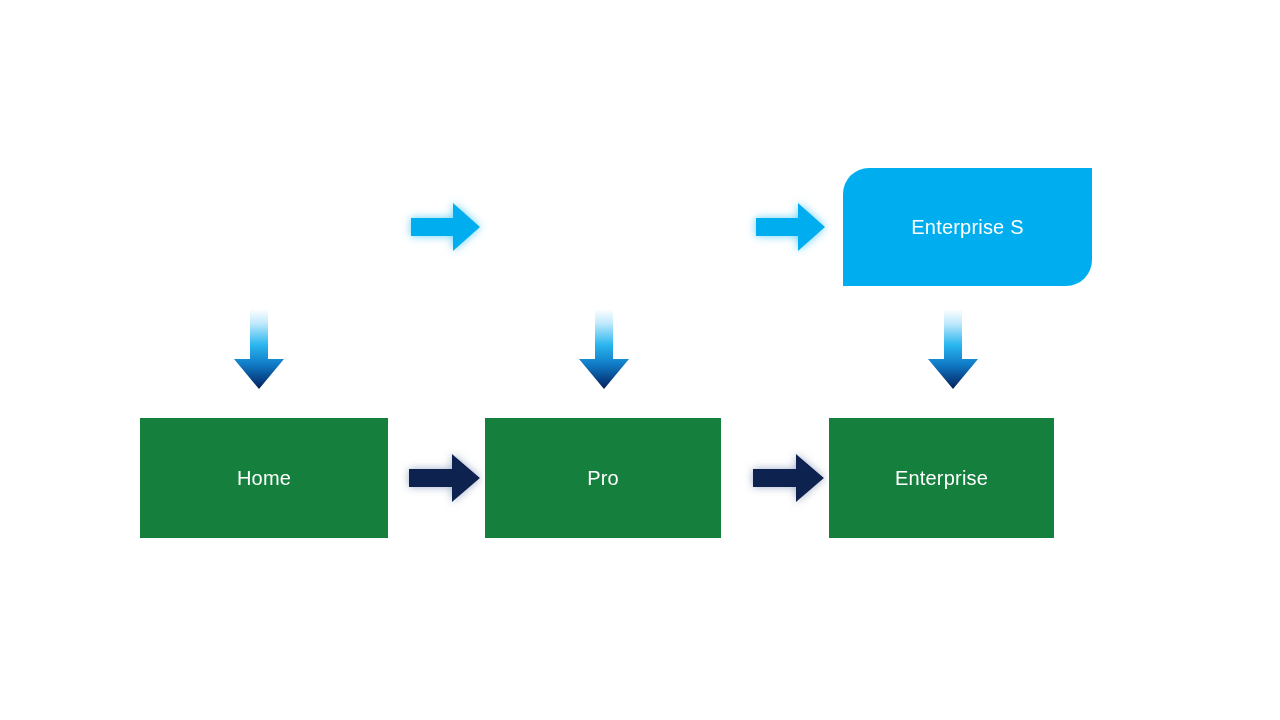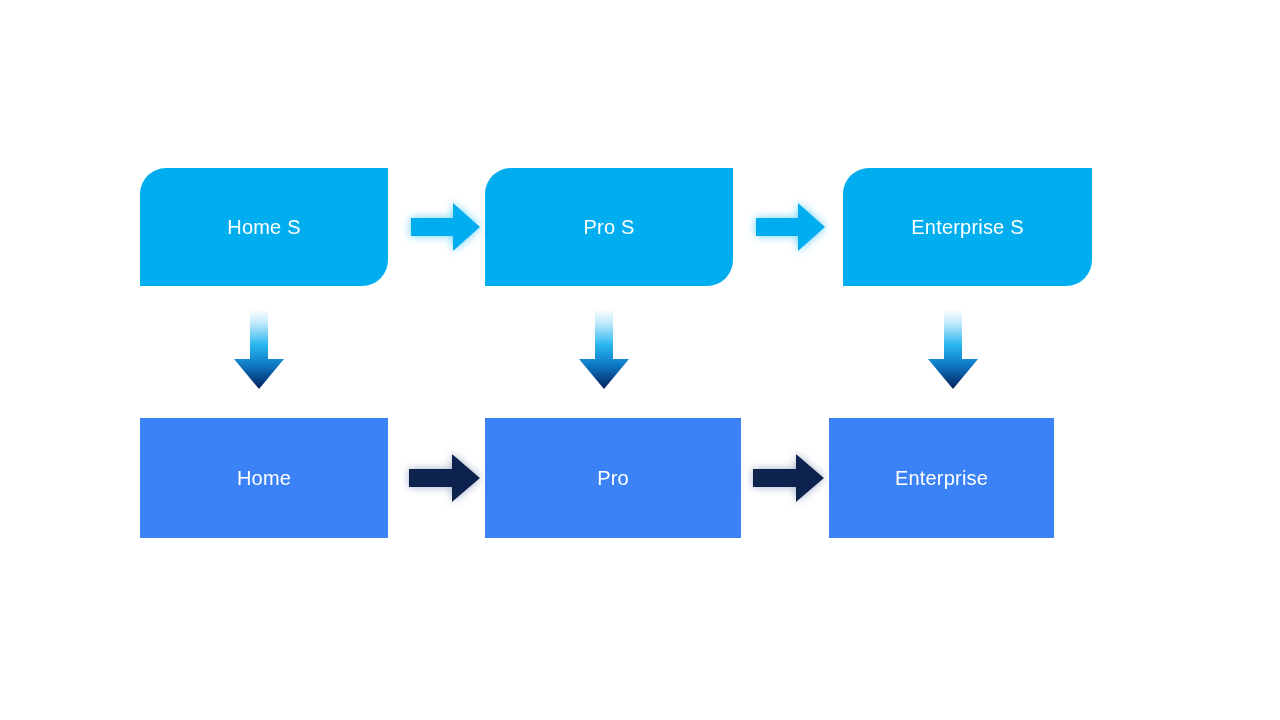--- a/index.html
+++ b/index.html
@@ -39,21 +39,21 @@
     text-align: center;
     -webkit-font-smoothing: antialiased;
   }
 
   .node-top {
     background: #00aeef;
     border-radius: 26px 0 26px 0;
   }
 
   .node-bottom {
-    background: #3b82f6;
+    background: #15803d;
     border-radius: 0;
   }
 
   .node-label {
     pointer-events: none;
   }
 
   
   .h-arrow {
     position: absolute;
@@ -69,27 +69,21 @@
   }
   .v-arrow svg {
     display: block;
   }
 </style>
 </head>
 <body>
 
 <div id="canvas">
 
-  <div class="node node-top" style="left:140px; top:168px; width:248px; height:118px;">
-    <span class="node-label">Home S</span>
-  </div>
 
-  <div class="node node-top" style="left:485px; top:168px; width:248px; height:118px;">
-    <span class="node-label">Pro S</span>
-  </div>
 
   <div class="node node-top" style="left:843px; top:168px; width:249px; height:118px;">
     <span class="node-label">Enterprise S</span>
   </div>
 
   <div class="h-arrow" style="left:405px; top:199px;">
     <svg width="80" height="56" viewBox="0 0 80 56">
       <defs>
         <filter id="glowCyanA" x="-60%" y="-60%" width="220%" height="220%">
           <feDropShadow dx="0" dy="0" stdDeviation="4.5" flood-color="#5ccdf7" flood-opacity="0.95"></feDropShadow>
@@ -152,21 +146,21 @@
         </linearGradient>
       </defs>
       <path d="M22,4 L40,4 L40,54 L56,54 L31,84 L6,54 L22,54 Z" fill="url(#vgradC)"></path>
     </svg>
   </div>
 
   <div class="node node-bottom" style="left:140px; top:418px; width:248px; height:120px;">
     <span class="node-label">Home</span>
   </div>
 
-  <div class="node node-bottom" style="left:485px; top:418px; width:256px; height:120px;">
+  <div class="node node-bottom" style="left:485px; top:418px; width:236px; height:120px;">
     <span class="node-label">Pro</span>
   </div>
 
   <div class="node node-bottom" style="left:829px; top:418px; width:225px; height:120px;">
     <span class="node-label">Enterprise</span>
   </div>
 
   <div class="h-arrow" style="left:403px; top:450px;">
     <svg width="82" height="56" viewBox="0 0 82 56">
       <defs>

